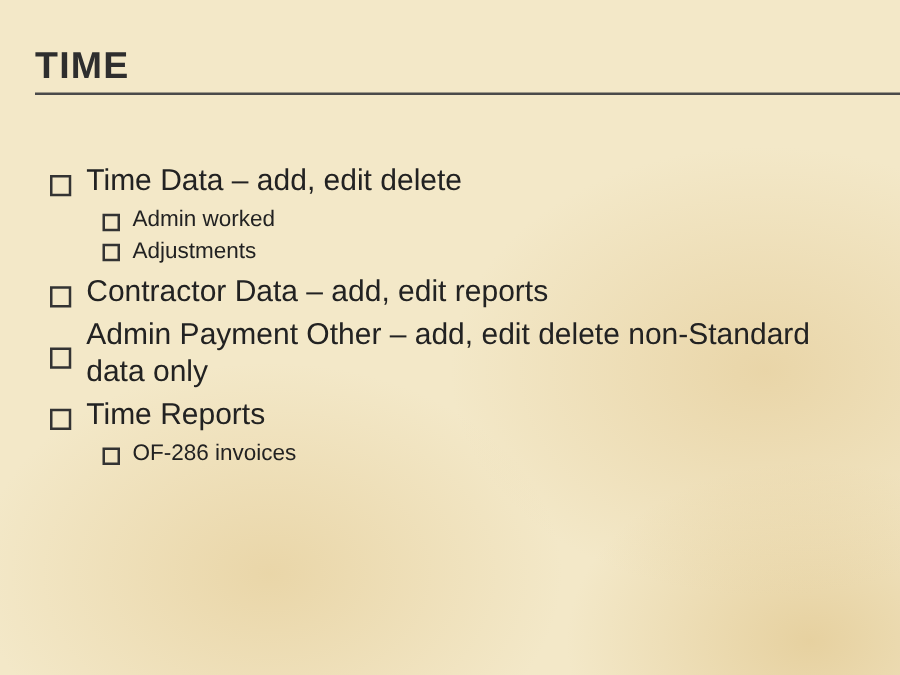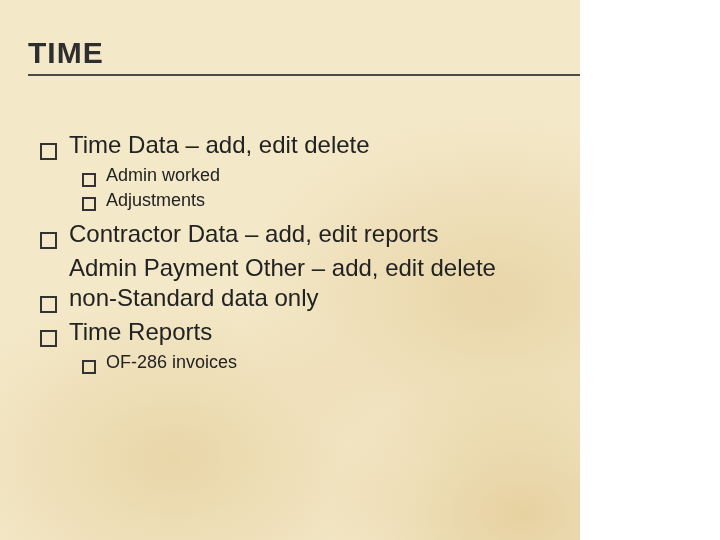--- a/index.html
+++ b/index.html
@@ -5,21 +5,21 @@
   html, body {
     margin: 0;
     padding: 0;
     width: 720px;
     height: 540px;
     overflow: hidden;
     font-family: Arial, Helvetica, sans-serif;
   }
   .slide {
     position: relative;
-    width: 580px;
+    width: 720px;
     height: 540px;
     background:
       radial-gradient(ellipse 420px 300px at 85% 55%, rgba(225,198,142,0.55) 0%, rgba(225,198,142,0.0) 60%),
       radial-gradient(ellipse 360px 260px at 30% 85%, rgba(222,192,130,0.45) 0%, rgba(222,192,130,0.0) 65%),
       radial-gradient(ellipse 300px 220px at 90% 95%, rgba(218,186,120,0.5) 0%, rgba(218,186,120,0.0) 65%),
       linear-gradient(#f3e8c8, #f3e8c8);
     box-sizing: border-box;
   }
   .title-wrap {
     position: absolute;
@@ -41,21 +41,21 @@
   }
   .body {
     position: absolute;
     left: 40px;
     right: 30px;
     top: 130px;
     color: #222;
   }
   .bullet-row {
     display: flex;
-    align-items: flex-end;
+    align-items: center;
     line-height: 1.25;
   }
   .lvl1 {
     font-size: 24px;
     margin-bottom: 4px;
   }
   .lvl1 .box {
     width: 13px;
     height: 13px;
     border: 2px solid #333;

